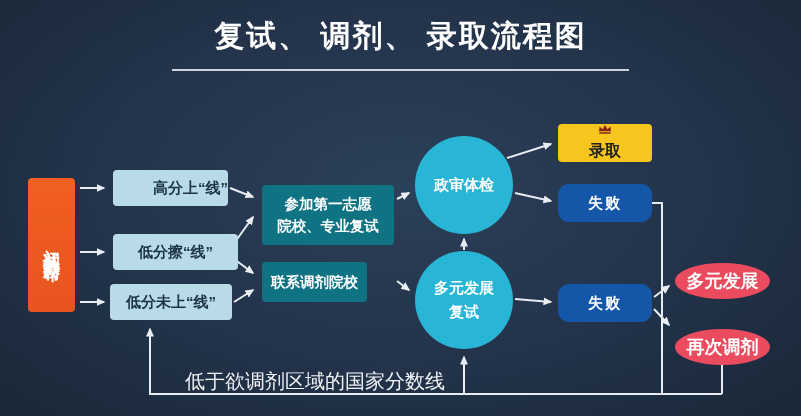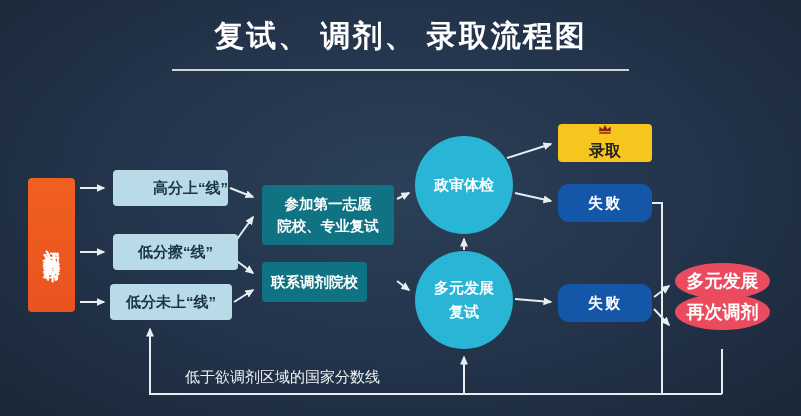--- a/index.html
+++ b/index.html
@@ -45,23 +45,23 @@
   .crown path, .crown rect { fill:var(--c-crown,#8a2713); }
 
   .fail { background:var(--c-fail_box,#1457a8); color:var(--c-text_light,#fff);
           font-size:15px; font-weight:bold; letter-spacing:2px;border-radius:11px; }
   .f1 { left:558px; top:184px; width:94px; height:38px; }
   .f2 { left:558px; top:284px; width:94px; height:38px; }
 
   .ending { border-radius:50%; background:var(--c-ending_ellipse,#ea4b5e);
             color:var(--c-text_light,#fff); font-size:18px; font-weight:bold; }
   .e1 { left:675px; top:263px; width:95px; height:36px; }
-  .e2 { left:675px; top:294px; width:95px; height:36px; }
+  .e2 { left:675px; top:329px; width:95px; height:36px; }
 
-  .footnote { position:absolute; left:185px; top:368px; color:#f0f3f6; font-size:15px; }
+  .footnote { position:absolute; left:185px; top:368px; color:#f0f3f6; font-size:20px; }
 
   .connectors { position:absolute; left:0; top:0; pointer-events:none; }
   .connectors path { stroke:var(--c-arrow,#e8edf2); stroke-width:2; fill:none; }
   #arw path { fill:var(--c-arrow,#e8edf2); stroke:none; }
 </style>
 </head>
 <body>
 
 <div class="stage" style="--c-background: #22334a; --c-source_box: #e85320; --c-branch_box: #b9dbe8; --c-branch_text: #1b3247; --c-action_box: #0f7383; --c-circle: #29b6d6; --c-admit_box: #f6c51e; --c-admit_text: #222222; --c-crown: #8a2713; --c-fail_box: #1457a8; --c-ending_ellipse: #ea4b5e; --c-arrow: #e8edf2; --c-text_light: #ffffff;">
 

